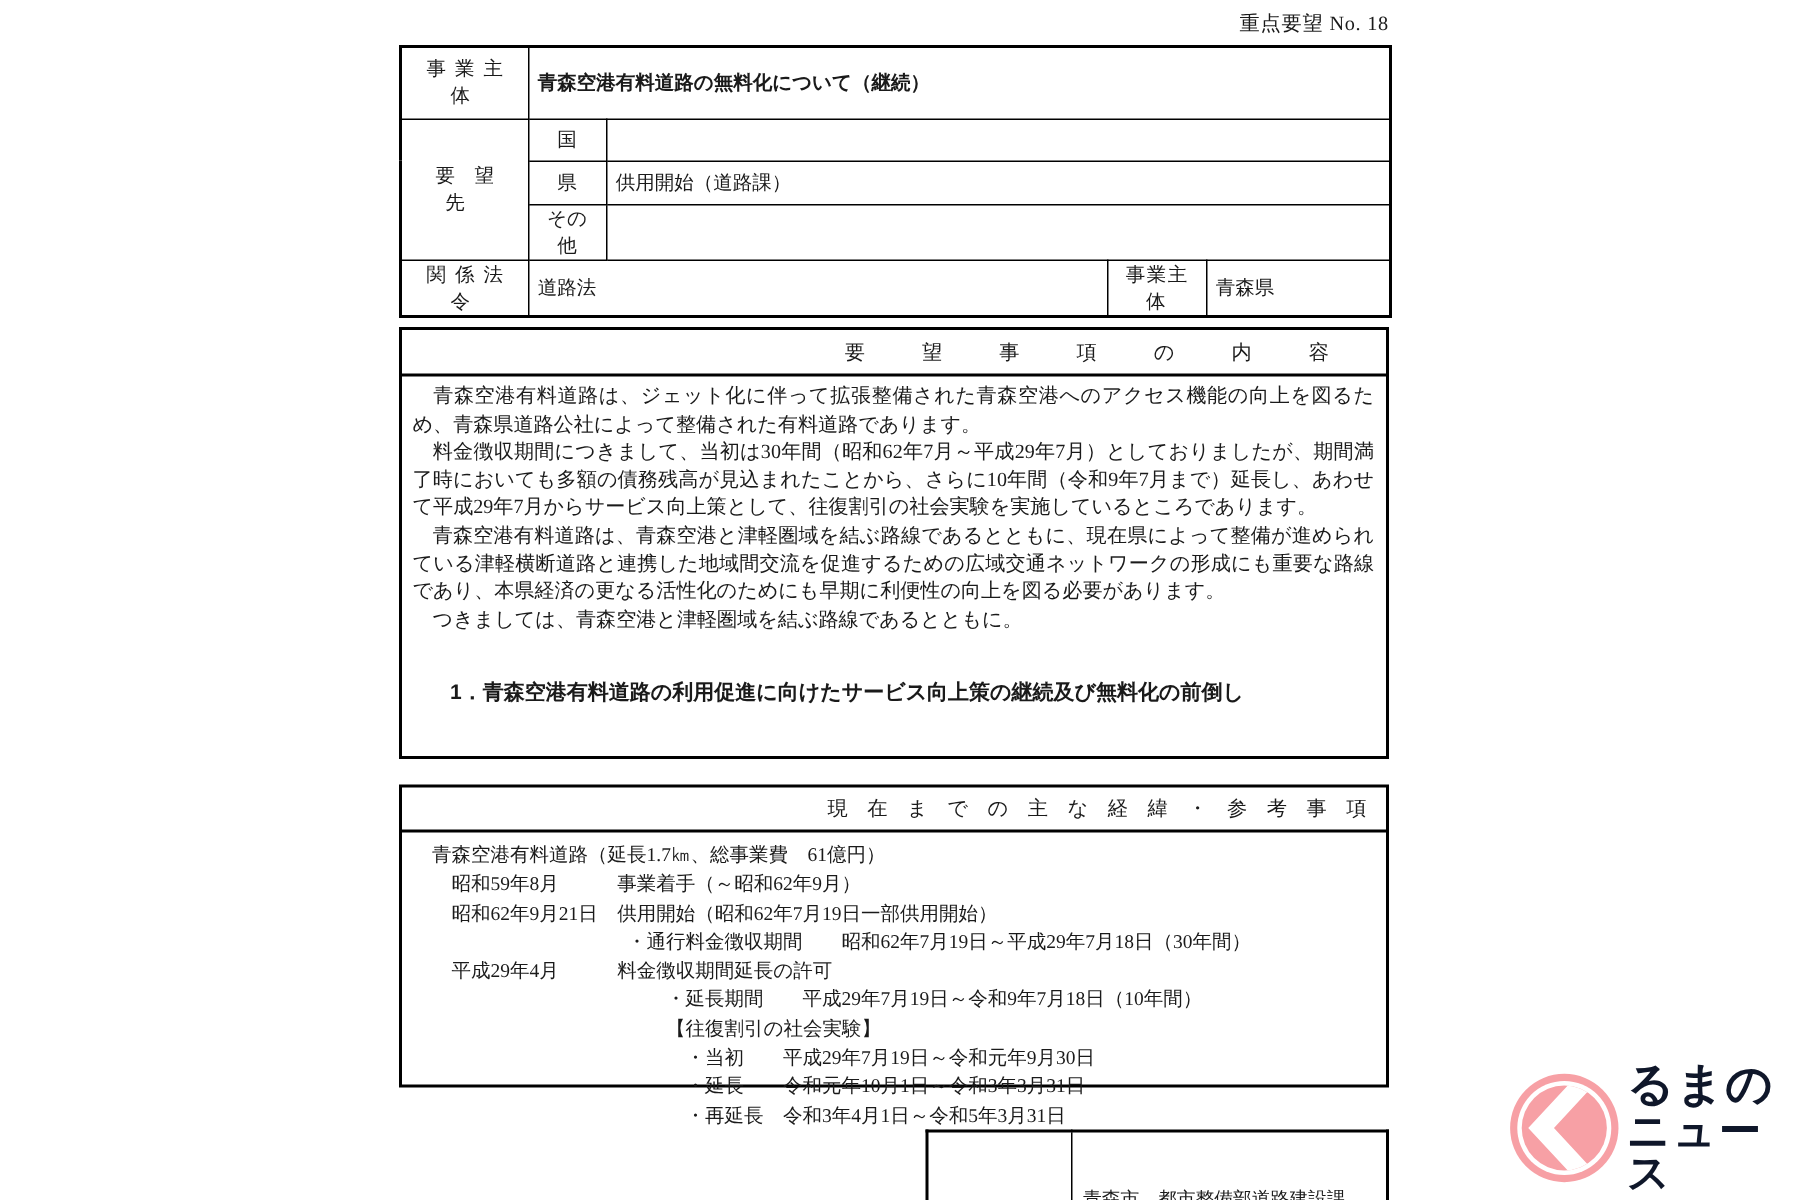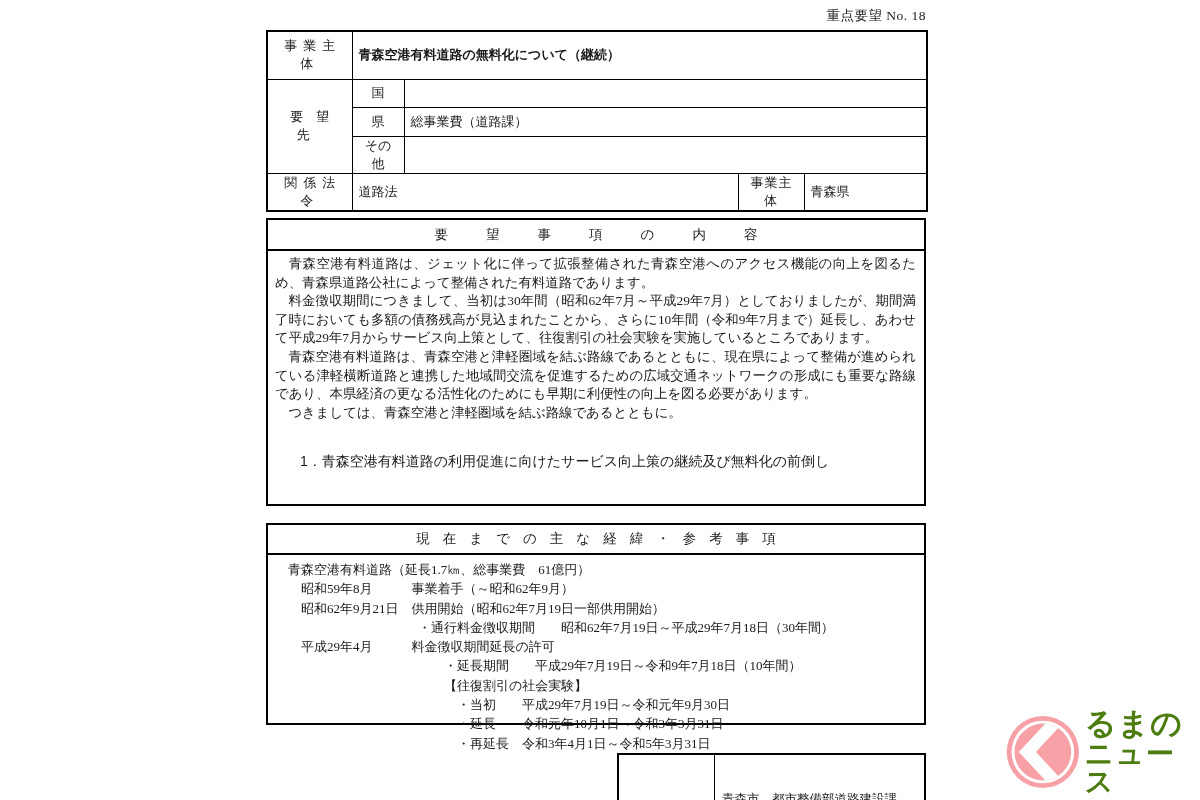--- a/index.html
+++ b/index.html
@@ -35,58 +35,58 @@
     font-family:"Liberation Sans","DejaVu Sans",sans-serif;
     font-weight:700;font-size:15px;padding-left:9px;
   }
 
   
   .box{
     position:absolute;left:266px;width:660px;background:#fff;
     border:2.5px solid #000;box-sizing:border-box;
   }
   .box-header{
-    border-bottom:2px solid #000;text-align:center;
+    border-bottom:2px solid #000;text-align:right;
     font-size:13.5px;white-space:nowrap;overflow:hidden;
   }
   #content-box{top:218px;height:288px;}
   #content-box .box-header{height:29px;line-height:29px;letter-spacing:38px;text-indent:38px;}
   #history-box{top:523px;height:202px;}
   #history-box .box-header{height:28px;line-height:28px;letter-spacing:13px;text-indent:13px;}
 
   .content-body{padding:4px 8px 0 7px;}
   .content-body p{
     margin:0;font-size:13.4px;line-height:18.6px;
     white-space:pre-wrap;text-align:justify;
   }
   .item1{
     margin:31px 0 0 25px;
     font-family:"Liberation Sans","DejaVu Sans",sans-serif;
-    font-weight:400;font-size:14px;
+    font-weight:700;font-size:14px;
   }
 
   .history-body{padding:5px 4px 0 20px;font-size:13px;}
   .history-line{white-space:pre;line-height:19.3px;}
 
   
   table.dept{
     position:absolute;left:617px;top:753px;width:309px;
     border-collapse:collapse;table-layout:fixed;border:2.5px solid #000;
   }
   table.dept td{border:1.6px solid #000;vertical-align:middle;}
   .dept-label{width:93px;text-align:center;font-size:13px;letter-spacing:4px;text-indent:4px;}
   .dept-value{font-size:12.5px;line-height:16.5px;padding:3px 4px 3px 7px;white-space:pre;}
 
   
   .logo{
     position:absolute;left:1006px;top:707px;
     display:flex;align-items:center;gap:5px;
   }
   .logo-text{
-    color:#4d7c0f;
+    color:#0f172a;
     font-family:"DejaVu Sans","Liberation Sans",sans-serif;
     font-weight:700;
   }
   .logo-top{font-size:31px;line-height:33px;letter-spacing:1px;}
   .logo-bottom{font-size:28px;line-height:28px;letter-spacing:2px;}
 </style>
 </head>
 <body>
 
 <div class="page">
@@ -106,21 +106,21 @@
       <td class="lbl ls6">事業主体</td>
       <td class="title-cell" colspan="4">青森空港有料道路の無料化について（継続）</td>
     </tr>
     <tr style="height:28px">
       <td class="lbl ls12" rowspan="3">要望先</td>
       <td class="lbl">国</td>
       <td colspan="3"></td>
     </tr>
     <tr style="height:29px">
       <td class="lbl">県</td>
-      <td colspan="3">総事業費（道路課）</td>
+      <td colspan="3">供用開始（道路課）</td>
     </tr>
     <tr style="height:28px">
       <td class="lbl">その他</td>
       <td colspan="3"></td>
     </tr>
     <tr style="height:33px">
       <td class="lbl ls6">関係法令</td>
       <td colspan="2">道路法</td>
       <td class="lbl ls1">事業主体</td>
       <td>青森県</td>

